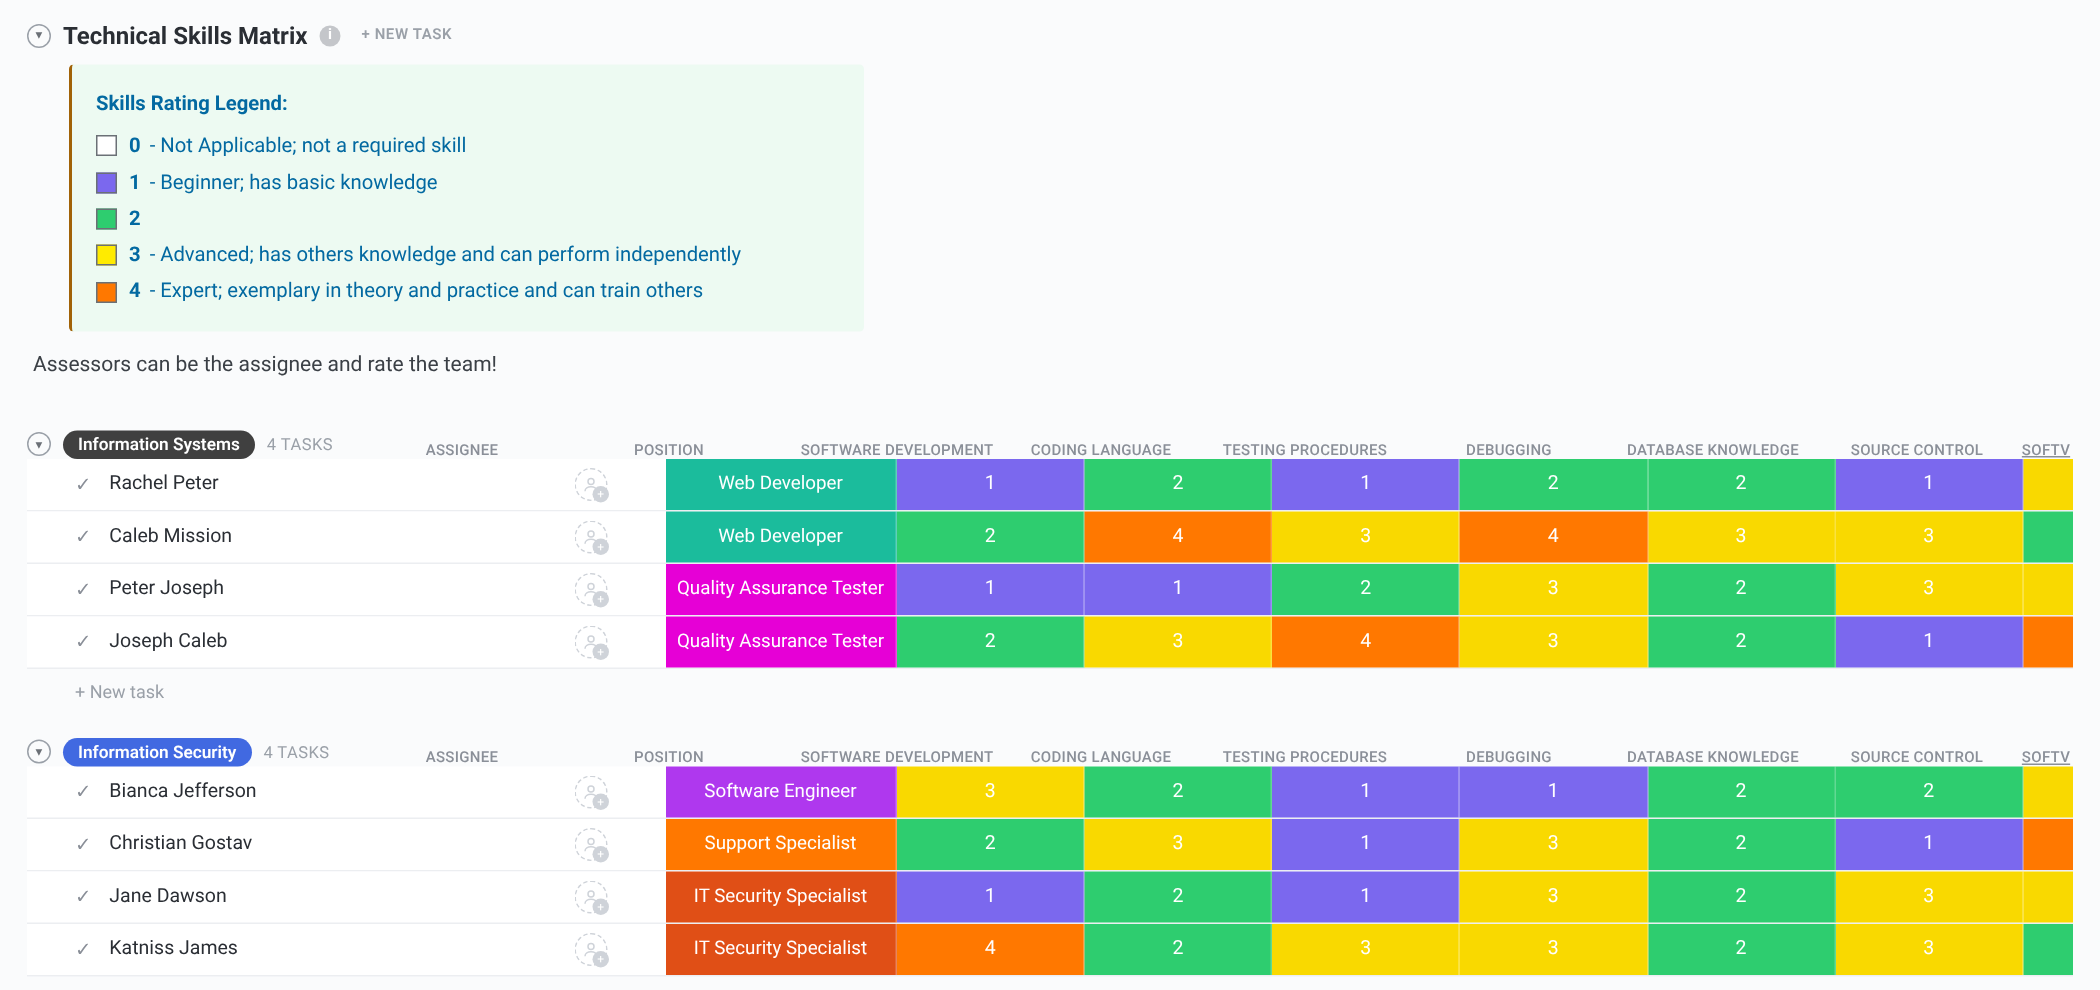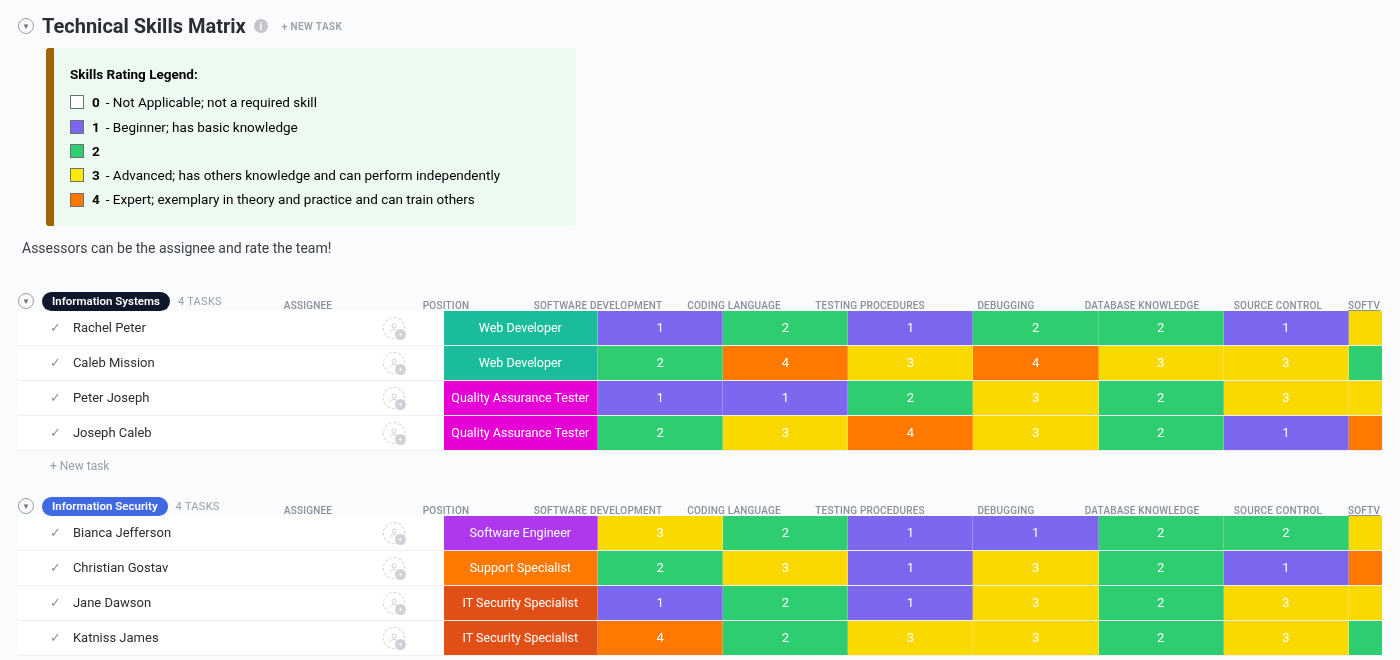--- a/index.html
+++ b/index.html
@@ -20,21 +20,21 @@
   }
   .chevron-circle {
     width: 16px; height: 16px;
     border: 1px solid #9aa0a8;
     border-radius: 50%;
     display: flex; align-items: center; justify-content: center;
     font-size: 9px; color: #6b7076;
     cursor: pointer;
   }
   .section-title {
-    font-size: 20px;
+    font-size: 16px;
     font-weight: 700;
     color: #2a2e34;
   }
   .info-dot {
     width: 14px; height: 14px;
     border-radius: 50%;
     background: #c4c6ca;
     color: #fff;
     font-size: 10px;
     font-weight: 700;
@@ -45,26 +45,26 @@
     font-size: 10px;
     font-weight: 600;
     letter-spacing: 0.4px;
     cursor: pointer;
     padding: 2px 6px;
   }
 
   .legend-box {
     margin-left: 28px;
     background: #edfaf2;
-    border-left: 8px solid #a16207;
+    border-left: 2px solid #a16207;
     padding: 14px 24px 14px 16px;
     border-radius: 3px;
     width: 530px;
     margin-bottom: 14px;
-    color: #000000;
+    color: #0369a1;
     font-size: 13.5px;
     line-height: 1.8;
   }
   .legend-title { font-weight: 700; margin-bottom: 4px; }
   .legend-row { display: flex; align-items: center; gap: 6px; }
   .swatch {
     display: inline-block;
     width: 14px; height: 14px;
     border: 1px solid #6b7076;
     margin-right: 2px;
@@ -235,21 +235,21 @@
     </div>
 </div>
 
 <div class="note-line">Assessors can be the assignee and rate the team!</div>
 
 <div id="groups">
     <div class="group">
       <div class="group-header-line">
         <div class="left">
           <div class="chevron-circle">▾</div>
-          <div class="pill" style="background: #0f172a;">Information Systems</div>
+          <div class="pill" style="background: #404040;">Information Systems</div>
           <div class="task-count">4 TASKS</div>
         </div>
         <div class="col-headers">
           <div class="hdr hdr-assignee">ASSIGNEE</div>
           <div class="hdr hdr-pos">POSITION</div>
           <div class="hdr hdr-val">SOFTWARE DEVELOPMENT</div>
           <div class="hdr hdr-val">CODING LANGUAGE</div>
           <div class="hdr hdr-val">TESTING PROCEDURES</div>
           <div class="hdr hdr-val">DEBUGGING</div>
           <div class="hdr hdr-val">DATABASE KNOWLEDGE</div>

